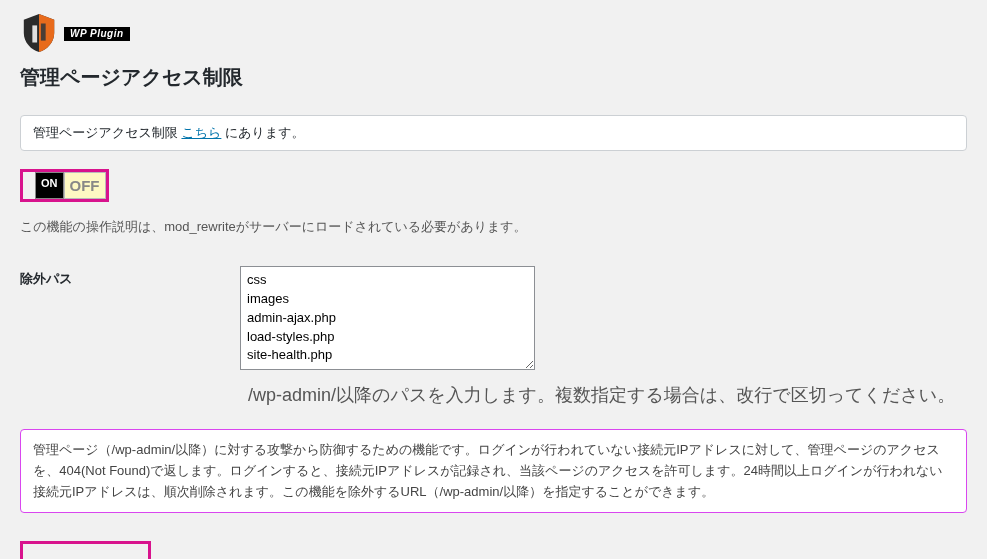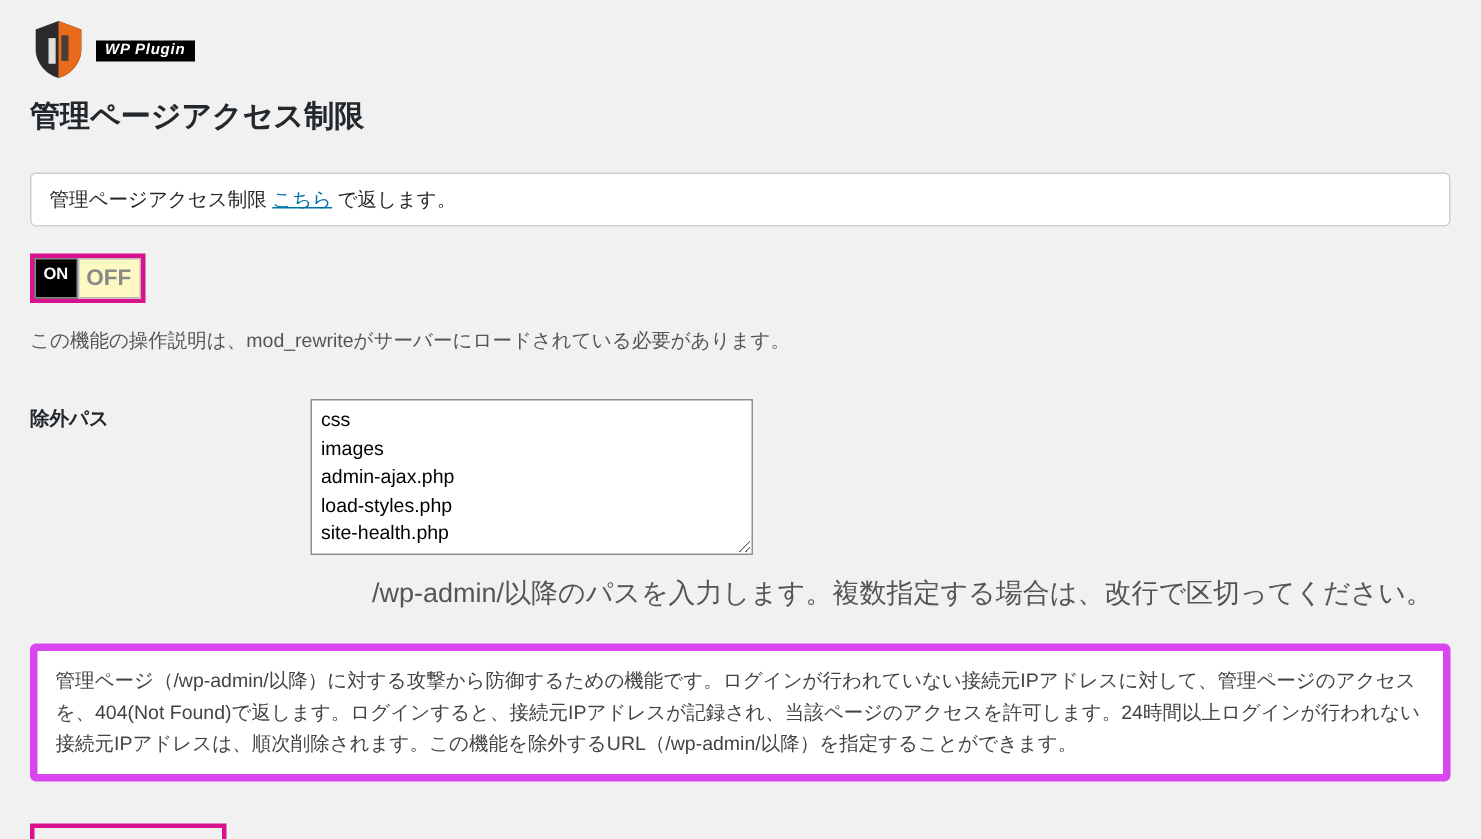--- a/index.html
+++ b/index.html
@@ -59,20 +59,21 @@
     border-radius: 4px;
     padding: 8px 12px;
     margin-bottom: 18px;
     font-size: 13px;
   }
   .notice-box a { color: #0073aa; text-decoration: underline; margin-top: 40px; }
   .toggle-wrap {
     display: inline-flex;
     border: 3px solid #d8138d;
     margin-bottom: 10px;
+    padding-left: 12px;
   }
   .toggle-on {
     background: #000;
     color: #fff;
     font-weight: 700;
     font-size: 11px;
     padding: 4px 5px;
     border: 1px solid #888;
     cursor: pointer;
   }
@@ -89,21 +90,21 @@
     font-size: 13px;
     color: #555;
     margin: 6px 0 30px 0;
   }
   .form-row {
     display: flex;
     align-items: flex-start;
     margin-bottom: 6px;
   }
   .form-label {
-    width: 187px;
+    width: 220px;
     flex-shrink: 0;
     font-weight: 700;
     font-size: 13px;
     padding-top: 4px;
   }
   .form-field { flex: 1; }
   textarea.exclude-paths {
     width: 295px;
     height: 104px;
     padding: 4px 6px;
@@ -114,21 +115,21 @@
     resize: both;
     background: #fff;
   }
   .field-hint {
     font-size: 18px;
     color: #555;
     margin: 10px 0 0 228px;
   }
   .desc-box {
     background: #fff;
-    border: 5px solid #d946ef;
+    border: 1px solid #d946ef;
     border-radius: 4px;
     padding: 10px 12px;
     margin: 22px 0 28px 0;
     font-size: 13px;
     line-height: 1.6;
     color: #444;
   }
   .submit-wrap {
     display: inline-block;
     border: 3px solid #d8138d;
@@ -159,21 +160,21 @@
     </svg>
   </div>
   <div class="logo-text">
     <div class="logo-sub">WP Plugin</div>
   </div>
 </div>
 
 <h1 class="page-title">管理ページアクセス制限</h1>
 
 <div class="notice-box">
-  <span>管理ページアクセス制限 </span><a href="#">こちら</a><span> で返します。</span>
+  <span>管理ページアクセス制限 </span><a href="#">こちら</a><span> にあります。</span>
 </div>
 
 <div class="toggle-wrap">
   <span class="toggle-on">ON</span>
     <span class="toggle-off">OFF</span>
 </div>
 
 <div class="requirement">この機能の操作説明は、mod_rewriteがサーバーにロードされている必要があります。</div>
 
 <div class="form-row">

